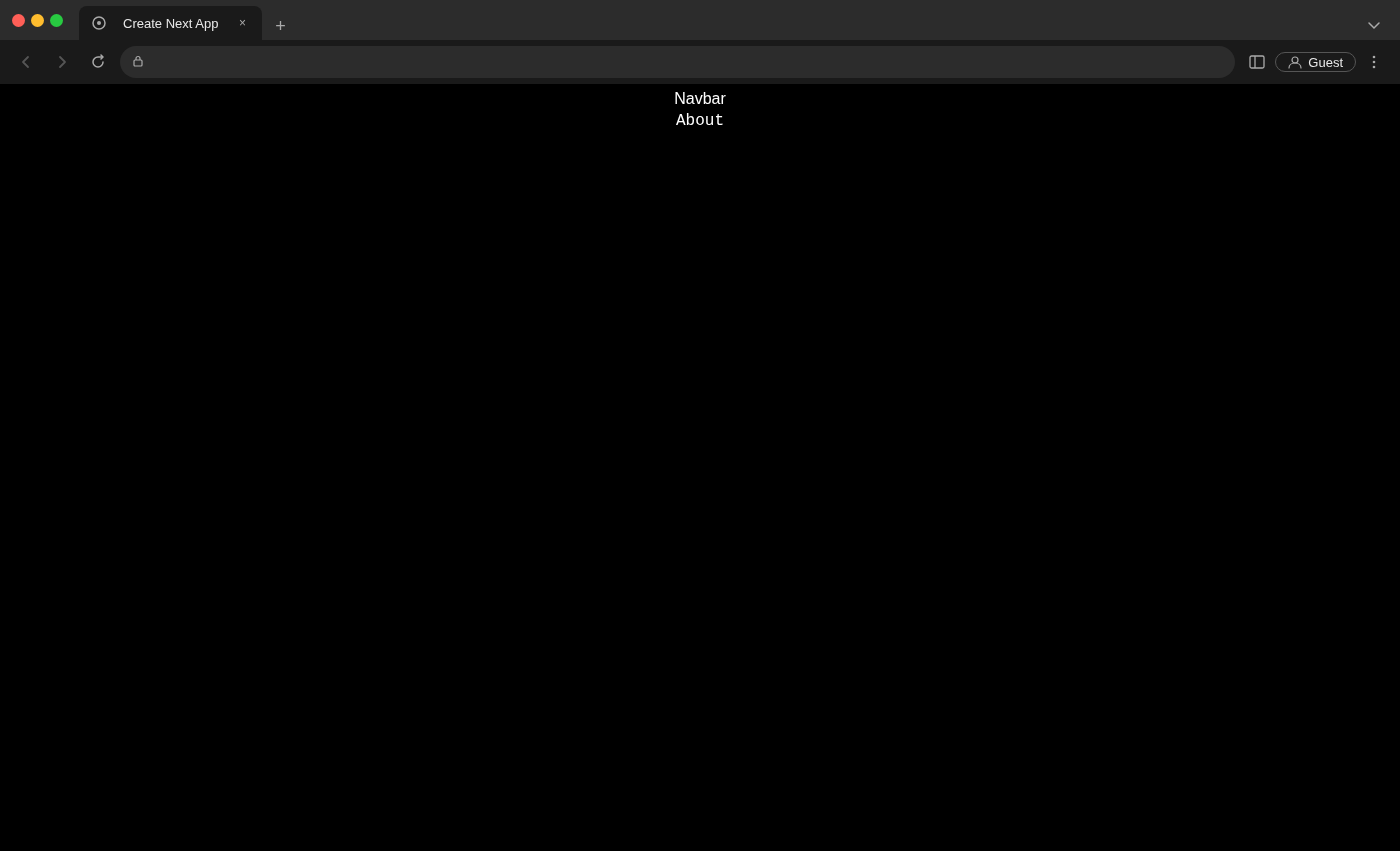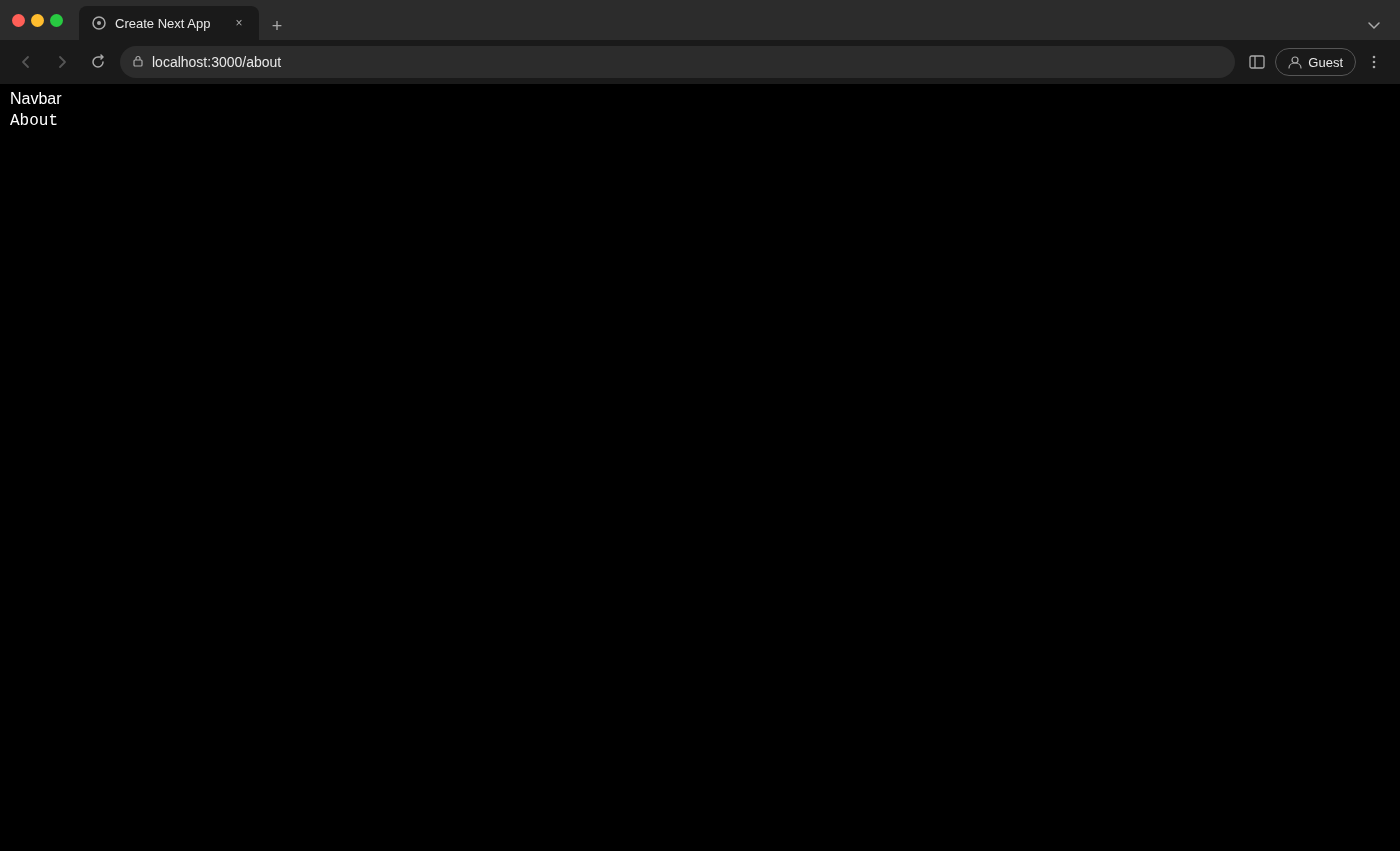--- a/index.html
+++ b/index.html
@@ -66,21 +66,21 @@
       flex: 1;
     }
 
     .tab {
       display: flex;
       align-items: center;
       height: 34px;
       background: #1a1a1a;
       border-radius: 8px 8px 0 0;
       padding: 0 12px;
-      gap: 8px;
+      gap: 16px;
       min-width: 180px;
       max-width: 240px;
       position: relative;
     }
 
     .tab-favicon {
       width: 16px;
       height: 16px;
       display: flex;
       align-items: center;
@@ -208,21 +208,21 @@
       cursor: pointer;
       display: flex;
       align-items: center;
       justify-content: center;
     }
 
     .guest-btn {
       display: flex;
       align-items: center;
       gap: 6px;
-      height: 28px;
+      height: 20px;
       padding: 0 12px;
       border-radius: 20px;
       border: 1px solid #555;
       background: transparent;
       color: #e8e8e8;
       font-size: 13px;
       cursor: pointer;
     }
 
     .more-btn {
@@ -237,21 +237,22 @@
       justify-content: center;
       font-size: 18px;
     }
 
     
     .page-content {
       background: #000;
       color: #fff;
       width: 100%;
       height: calc(851px - 84px);
-      padding: 4px 10px;
+      padding: 4px 0;
+      text-align: center;
     }
 
     .page-navbar {
       font-size: 16px;
       color: #fff;
       line-height: 1.4;
     }
 
     .page-about {
       font-size: 16px;
@@ -308,21 +309,20 @@
       </svg>
     </button>
 
     <div class="address-bar">
       <span class="lock-icon">
         <svg width="12" height="12" viewBox="0 0 12 12" fill="none">
           <rect x="2" y="5" width="8" height="6" rx="1" stroke="#aaa" stroke-width="1.2"></rect>
           <path d="M4 5V3.5a2 2 0 0 1 4 0V5" stroke="#aaa" stroke-width="1.2"></path>
         </svg>
       </span>
-      <span class="url-text">localhost:3000/about</span>
     </div>
 
     <div class="nav-actions">
       <button class="sidebar-toggle-btn">
         <svg width="18" height="18" viewBox="0 0 18 18" fill="none">
           <rect x="2" y="3" width="14" height="12" rx="1.5" stroke="#aaa" stroke-width="1.3"></rect>
           <line x1="7" y1="3" x2="7" y2="15" stroke="#aaa" stroke-width="1.3"></line>
         </svg>
       </button>
 

